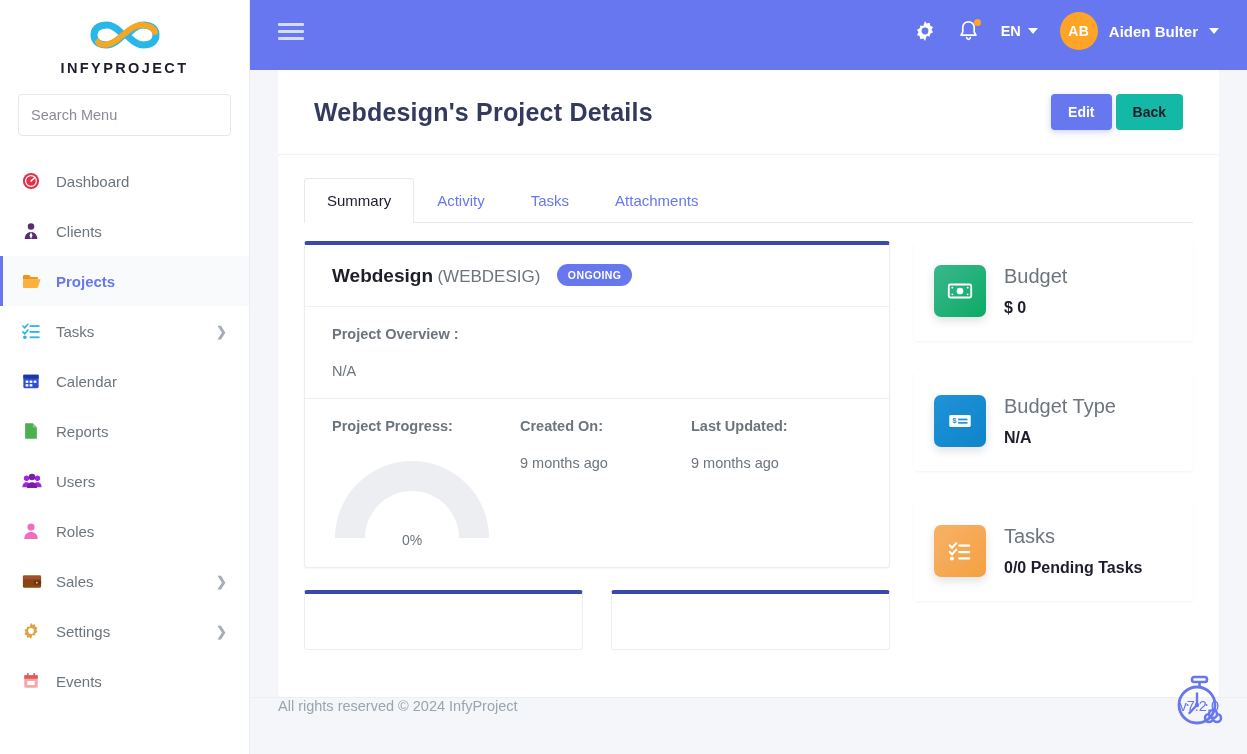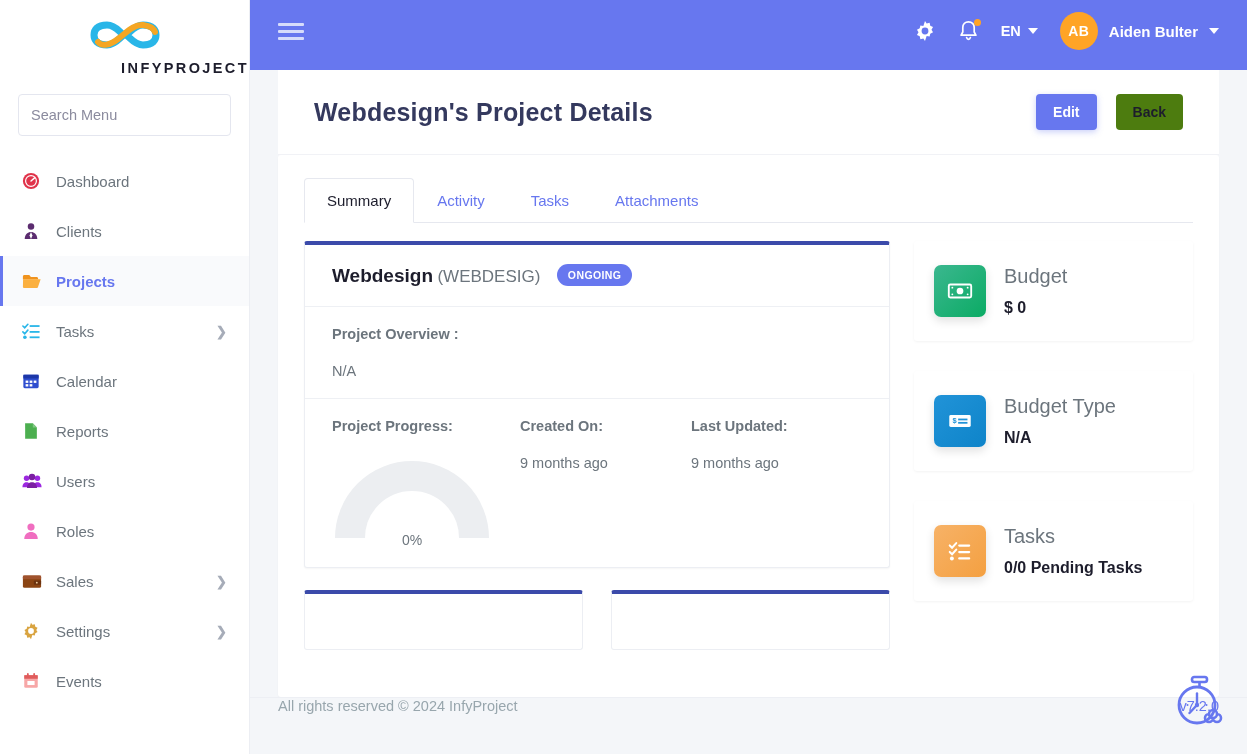--- a/index.html
+++ b/index.html
@@ -12,21 +12,21 @@
   body { display: flex; position: relative; }
 
   
   .sidebar {
     width: 250px; height: 754px; flex: 0 0 250px;
     background: #ffffff;
     border-right: 1px solid #eceef3;
     display: flex; flex-direction: column;
     position: relative; z-index: 5;
   }
-  .brand { padding: 10px 0 0 0; text-align: right; }
+  .brand { padding: 10px 0 0 0; text-align: center; }
   .brand-logo { display:block; margin: 4px auto 0; }
   .brand-name {
     font-size: 14.5px; font-weight: 700; letter-spacing: 2.4px;
     color: #1d1d2c; margin-top: 4px;
   }
   .search-wrap {
     margin: 18px 18px 0 18px;
     display: flex; align-items: stretch;
     border: 1px solid #e4e6ef; border-radius: 4px;
     height: 42px; overflow: hidden; background: #fff;
@@ -101,28 +101,28 @@
 
   
   .page-head {
     background: #fff; margin: 0 28px; height: 85px;
     display: flex; align-items: center; padding: 0 36px;
     border-bottom: 1px solid #f1f2f6;
   }
   .page-title {
     font-size: 25px; font-weight: 700; color: #34395e; letter-spacing: .2px;
   }
-  .page-actions { margin-left: auto; display: flex; gap: 19px; }
+  .page-actions { margin-left: auto; display: flex; gap: 4px; }
   .btn {
     border: none; border-radius: 4px; cursor: pointer;
     padding: 0 17px; height: 36px; font-size: 14px; font-weight: 700;
     font-family: "Liberation Sans", sans-serif;
   }
   .btn-primary { background: #6777ef; color: #fff; box-shadow: 0 2px 6px rgba(103,119,239,.35); }
-  .btn-light { background: #4d7c0f; color: #1d1d2c; }
+  .btn-light { background: #14b8a6; color: #1d1d2c; }
 
   
   .content {
     position: absolute; top: 155px; left: 0; right: 0; bottom: 57px;
     padding: 0 28px; overflow: hidden;
   }
   .panel {
     background: #fff; border-radius: 3px; padding: 22px 26px 0 26px;
     height: 100%; box-shadow: 0 1px 2px rgba(0,0,0,.03);
   }

